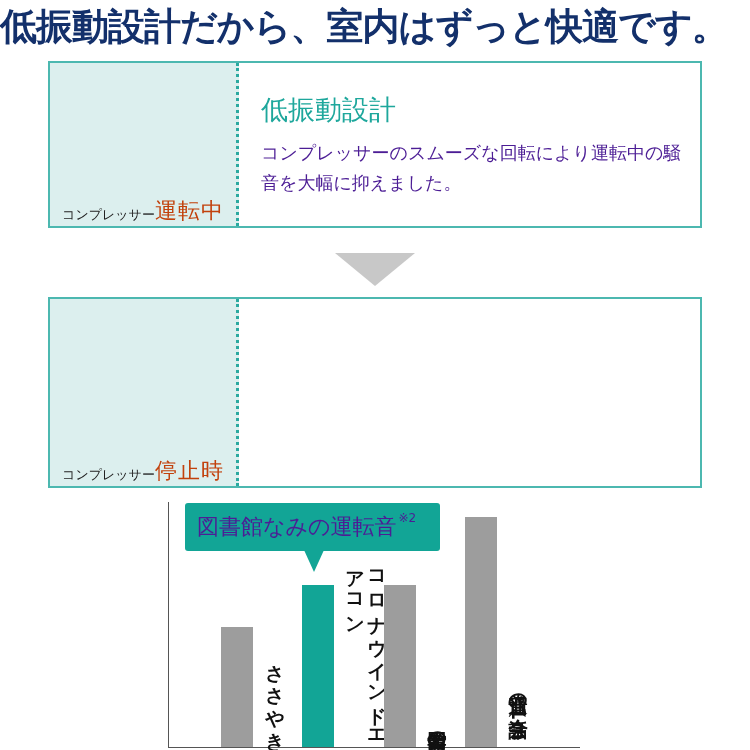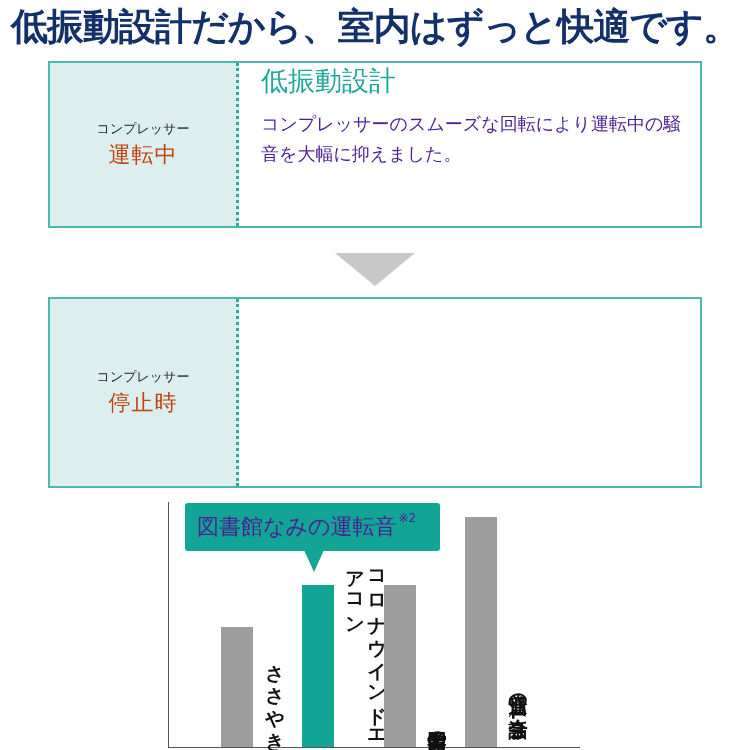--- a/index.html
+++ b/index.html
@@ -1,24 +1,24 @@
 <!DOCTYPE html>
 <html><head>
 <meta charset="utf-8">
 <style>
 *{box-sizing:border-box;margin:0;padding:0}
 body{width:750px;height:750px;background:#fff;position:relative;overflow:hidden;font-family:"DejaVu Sans",sans-serif;color:#222}
-.headline{position:absolute;left:0;top:2px;width:750px;text-align:center;font-size:37px;font-weight:bold;color:#13306b;letter-spacing:-1px;white-space:nowrap}
+.headline{position:absolute;left:0;top:2px;width:750px;font-size:37px;font-weight:bold;color:#13306b;letter-spacing:-1px;white-space:nowrap}
 .box{position:absolute;left:48px;width:654px;border:2px solid #4cb8b0;display:flex;background:#fff}
 .box1{top:61px;height:167px}
 .box2{top:297px;height:191px}
-.left{width:189px;background:#dcefee;border-right:3px dotted #2aa9a0;display:flex;flex-direction:column;align-items:center;justify-content:center}
+.left{width:189px;background:#dcefee;border-right:3px dotted #2aa9a0;display:flex;flex-direction:row;align-items:flex-end;justify-content:center}
 .left .small{font-size:13px;color:#222;margin-bottom:2px}
 .left .big{font-size:22px;color:#c2410c;letter-spacing:1px}
-.right{flex:1;padding-left:22px;display:flex;flex-direction:column;justify-content:flex-start}
+.right{flex:1;padding-left:22px;display:flex;flex-direction:column;justify-content:center}
 .right .title{font-size:27px;color:#1ea79c;margin-bottom:10px;white-space:nowrap}
 .right .title .sub{font-size:22px;color:#222;margin-left:8px}
 .right .desc{font-size:18px;line-height:30px;color:#4c1d95;width:430px}
 .arrow{position:absolute;left:335px;top:253px;width:0;height:0;border-left:40px solid transparent;border-right:40px solid transparent;border-top:33px solid #c8c8c8}
 .chart{position:absolute;left:168px;top:502px;width:412px;height:246px;border-left:1.5px solid #555;border-bottom:1.5px solid #555}
 .bar{position:absolute;bottom:0;width:32px;background:#9d9d9d}
 .bar.hl{background:#12a596}
 .vlabel{position:absolute;writing-mode:vertical-rl;font-size:19px;color:#111;line-height:22px;letter-spacing:1px;font-weight:bold}
 .callout{position:absolute;left:185px;top:503px;width:255px;height:48px;background:#12a596;border-radius:3px;color:#4c1d95;font-size:22px;line-height:48px;padding-left:12px;white-space:nowrap}
 .callout sup{font-size:12px;vertical-align:top;line-height:30px;margin-left:2px}

